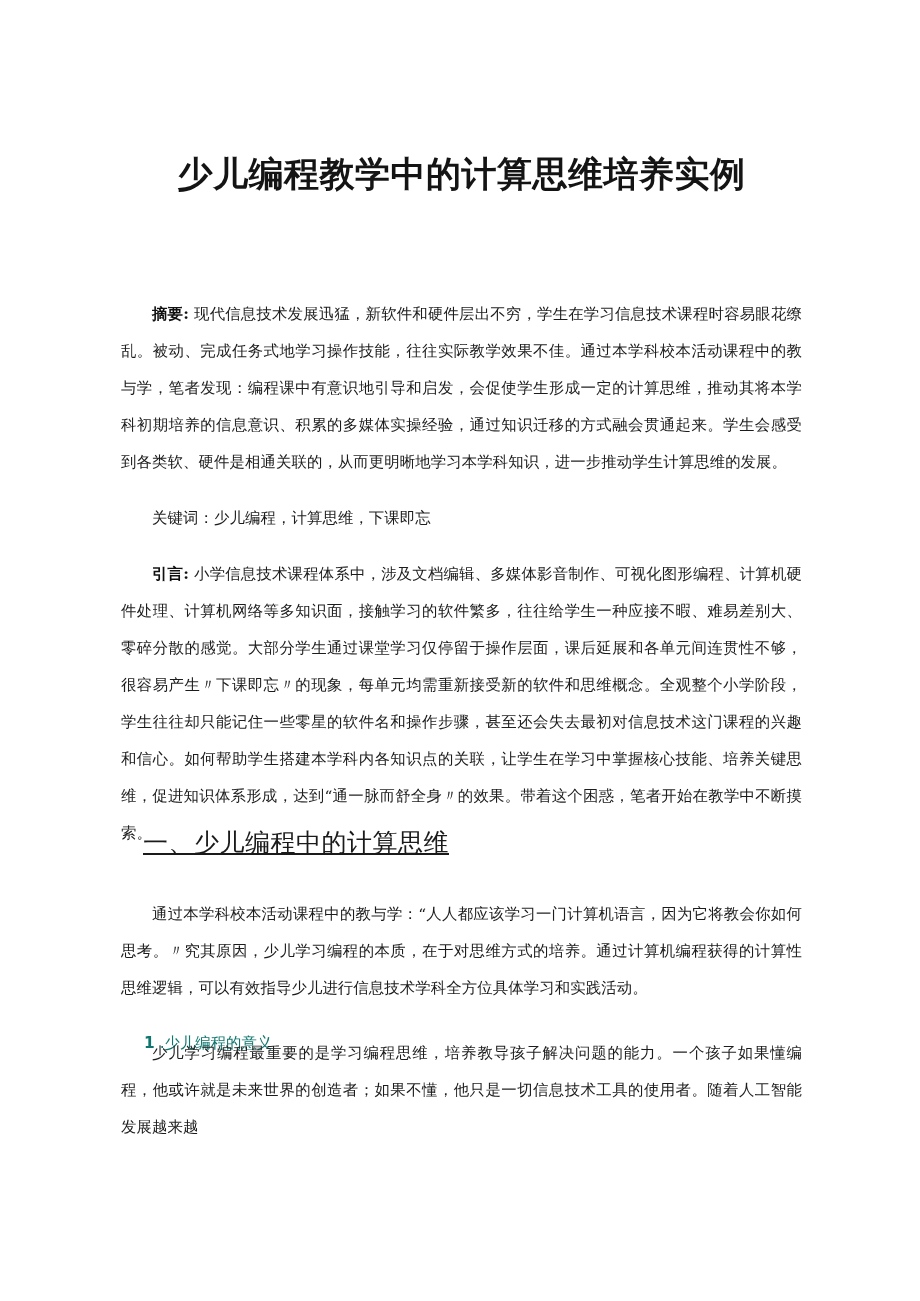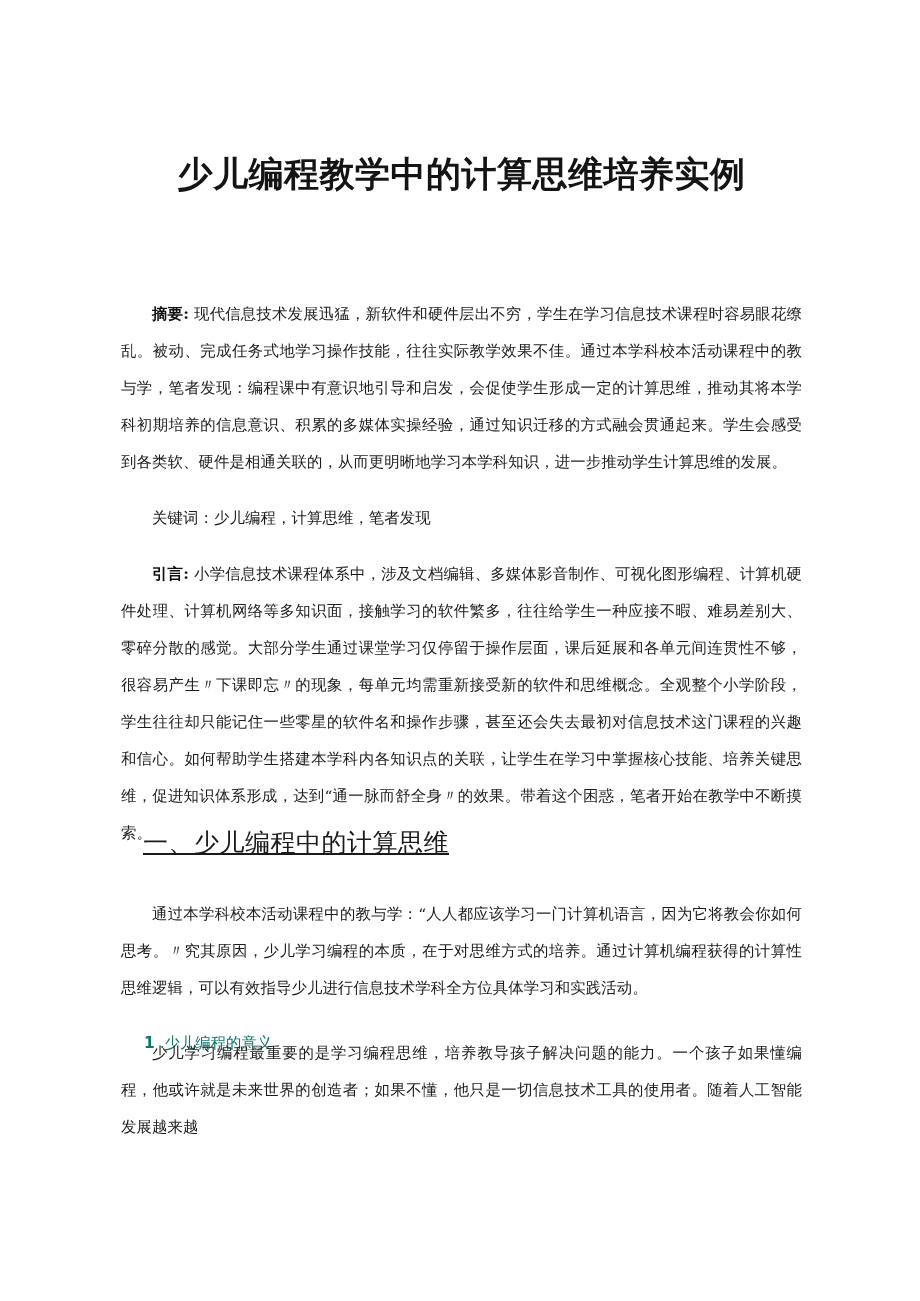--- a/index.html
+++ b/index.html
@@ -112,21 +112,21 @@
 <div class="page">
   <div class="column">
 
     <h1 class="doc-title">少儿编程教学中的计算思维培养实例</h1>
 
     <div class="block" id="abstract-block">
       <p class="body"><span class="lead">摘要:</span> <span>现代信息技术发展迅猛，新软件和硬件层出不穷，学生在学习信息技术课程时容易眼花缭乱。被动、完成任务式地学习操作技能，往往实际教学效果不佳。通过本学科校本活动课程中的教与学，笔者发现：编程课中有意识地引导和启发，会促使学生形成一定的计算思维，推动其将本学科初期培养的信息意识、积累的多媒体实操经验，通过知识迁移的方式融会贯通起来。学生会感受到各类软、硬件是相通关联的，从而更明晰地学习本学科知识，进一步推动学生计算思维的发展。</span></p>
     </div>
 
     <div class="block" id="keywords-block">
-      <p class="body">关键词：少儿编程，计算思维，笔者发现</p>
+      <p class="body">关键词：少儿编程，计算思维，下课即忘</p>
     </div>
 
     <div class="block" id="intro-block">
       <p class="body"><span class="lead">引言:</span> <span>小学信息技术课程体系中，涉及文档编辑、多媒体影音制作、可视化图形编程、计算机硬件处理、计算机网络等多知识面，接触学习的软件繁多，往往给学生一种应接不暇、难易差别大、零碎分散的感觉。大部分学生通过课堂学习仅停留于操作层面，课后延展和各单元间连贯性不够，很容易产生〃下课即忘〃的现象，每单元均需重新接受新的软件和思维概念。全观整个小学阶段，学生往往却只能记住一些零星的软件名和操作步骤，甚至还会失去最初对信息技术这门课程的兴趣和信心。如何帮助学生搭建本学科内各知识点的关联，让学生在学习中掌握核心技能、培养关键思维，促进知识体系形成，达到“通一脉而舒全身〃的效果。带着这个困惑，笔者开始在教学中不断摸索。</span></p>
     </div>
 
     <div class="block" id="section1-heading">
       <h2 class="section">一、少儿编程中的计算思维</h2>
     </div>
 

